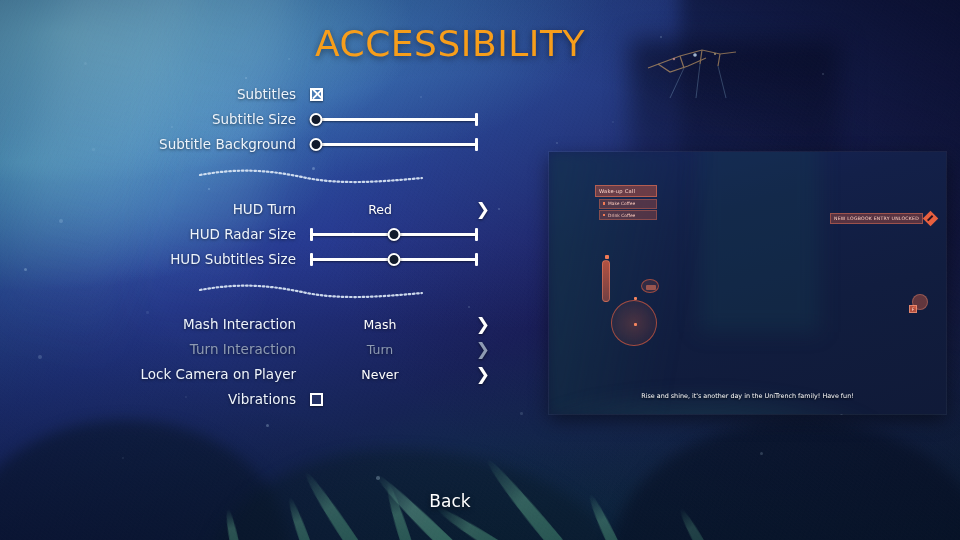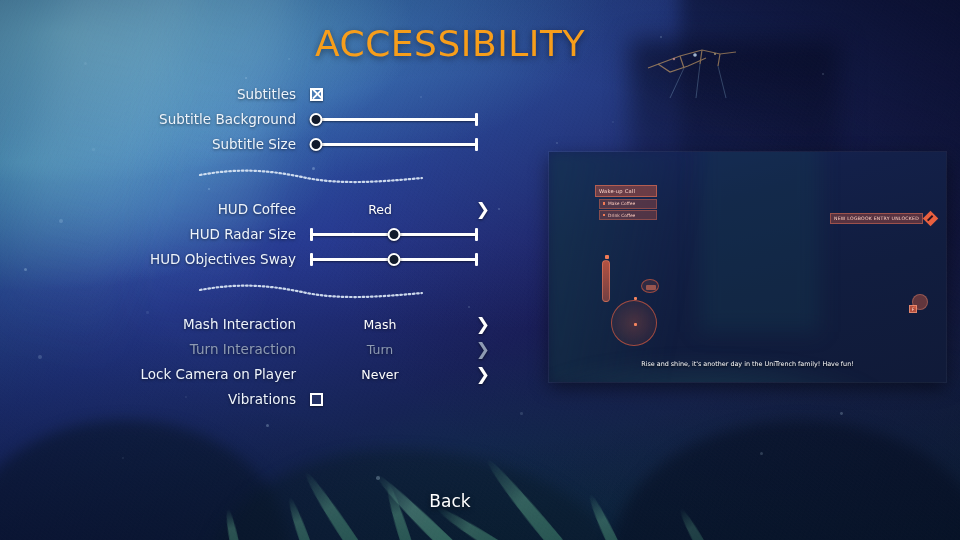--- a/index.html
+++ b/index.html
@@ -132,21 +132,21 @@
   
   .divider{ position:absolute; left:198px; width:226px; height:22px; }
 
   #back{
     position:absolute; left:0; top:491px; width:900px; text-align:center;
     font-size:17px; color:#ffffff; text-shadow:0 2px 5px rgba(0,0,0,.55);
   }
 
   
   #preview{
-    position:absolute; left:549px; top:152px; width:397px; height:230px;
+    position:absolute; left:549px; top:152px; width:397px; height:262px;
     background:linear-gradient(165deg,#16245c 0%, #132049 28%, #111d3f 60%, #101a38 100%);
     overflow:hidden;
     box-shadow:0 0 0 1px rgba(150,180,220,.10), 0 6px 18px rgba(0,0,0,.45);
   }
   #preview .pv-rock{
     position:absolute; background:rgba(20,60,80,.35); filter:blur(10px);
   }
   #preview .pv-wall{
     position:absolute; left:0; top:0; width:170px; height:100%;
     background:linear-gradient(100deg, rgba(24,70,84,.42), rgba(24,70,84,0) 75%);
@@ -328,64 +328,64 @@
   <div id="title">ACCESSIBILITY</div>
 
   <div class="rows" id="rows-host">
       <div class="row">
         <div class="label">Subtitles</div>
         <div class="control">
           <div class="cbox on"></div>
         </div>
       </div>
       <div class="row">
-        <div class="label">Subtitle Background</div>
+        <div class="label">Subtitle Size</div>
         <div class="control">
           <div class="slider">
             <div class="track"></div>
             <div class="cap right"></div>
             <div class="knob" style="left: 6px; transform: translateX(-50%);"></div>
           </div>
         </div>
       </div>
       <div class="row">
-        <div class="label">Subtitle Size</div>
+        <div class="label">Subtitle Background</div>
         <div class="control">
           <div class="slider">
             <div class="track"></div>
             <div class="cap right"></div>
             <div class="knob" style="left: 6px; transform: translateX(-50%);"></div>
           </div>
         </div>
       </div>
       <div style="height: 40px; position: relative;">
         <svg class="divider" style="left:198px;top:9px;" viewBox="0 0 226 22">
           <path d="M2 9 C 40 2, 70 4, 104 11 C 140 19, 180 16, 224 12" stroke="#dbe7f5" stroke-width="2.2" fill="none" stroke-dasharray="1.6 2.6" stroke-linecap="round" opacity="0.92"></path>
         </svg>
       </div>
       <div class="row">
-        <div class="label">HUD Coffee</div>
+        <div class="label">HUD Turn</div>
         <div class="control">
           <div class="value">Red</div>
           <div class="chev">❯</div>
         </div>
       </div>
       <div class="row">
         <div class="label">HUD Radar Size</div>
         <div class="control">
           <div class="slider">
             <div class="track"></div>
             <div class="cap left"></div>
             <div class="cap right"></div>
             <div class="knob" style="left: 50%;"></div>
           </div>
         </div>
       </div>
       <div class="row">
-        <div class="label">HUD Objectives Sway</div>
+        <div class="label">HUD Subtitles Size</div>
         <div class="control">
           <div class="slider">
             <div class="track"></div>
             <div class="cap left"></div>
             <div class="cap right"></div>
             <div class="knob" style="left: 50%;"></div>
           </div>
         </div>
       </div>
       <div style="height: 40px; position: relative;">

